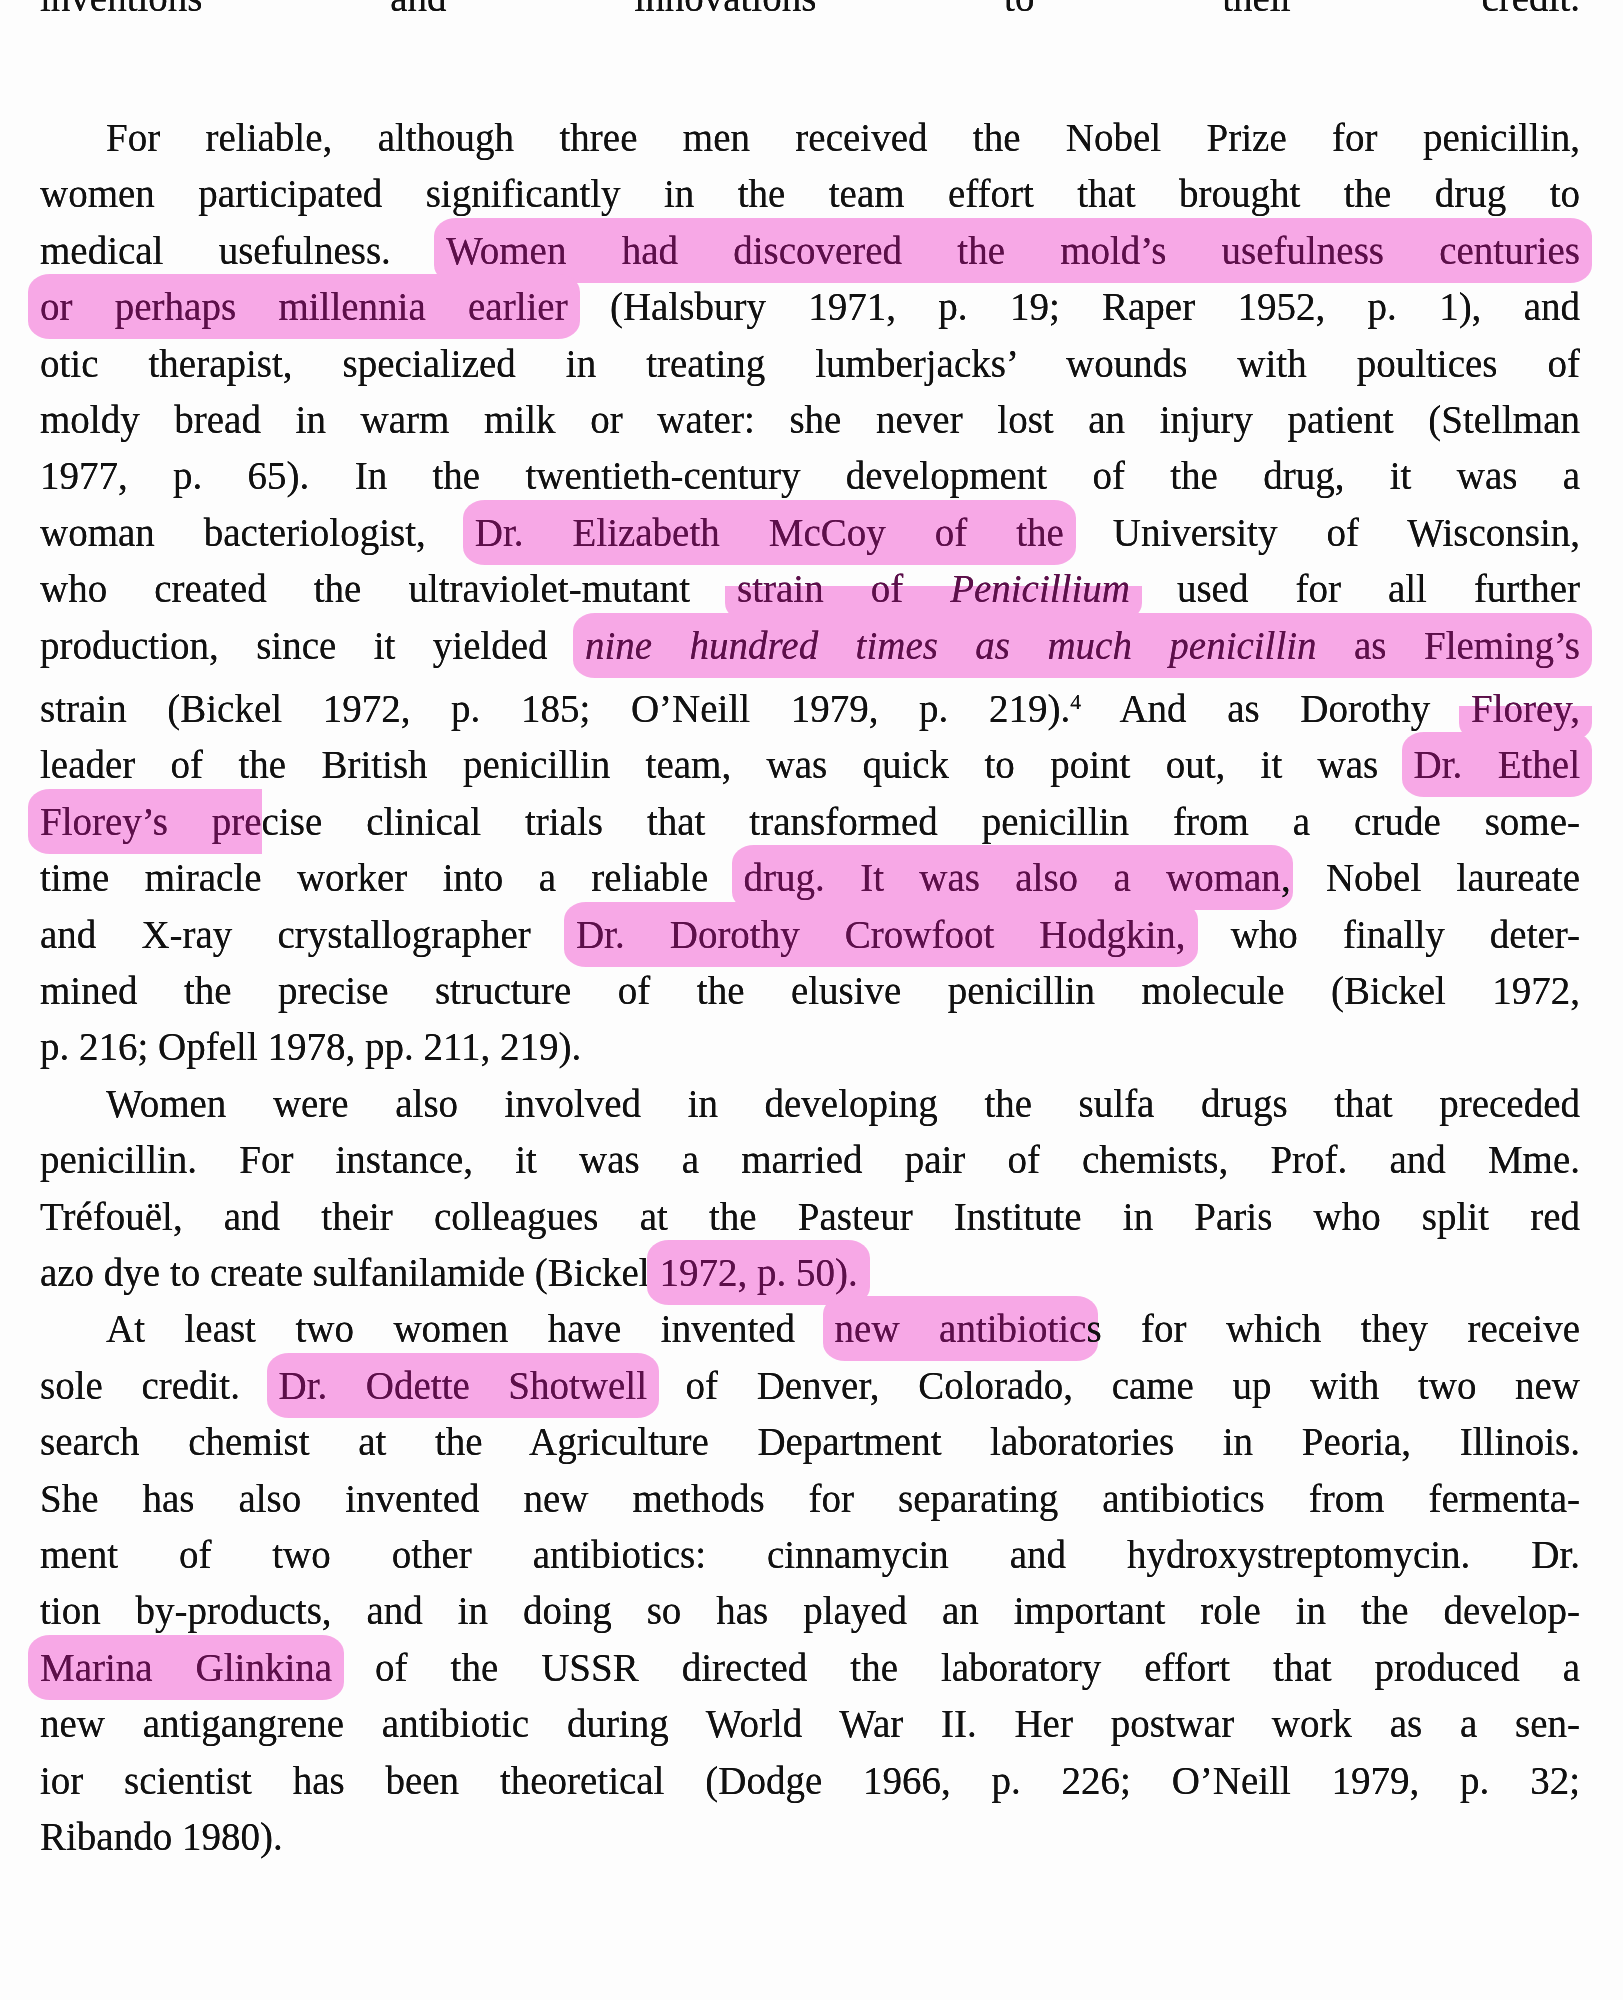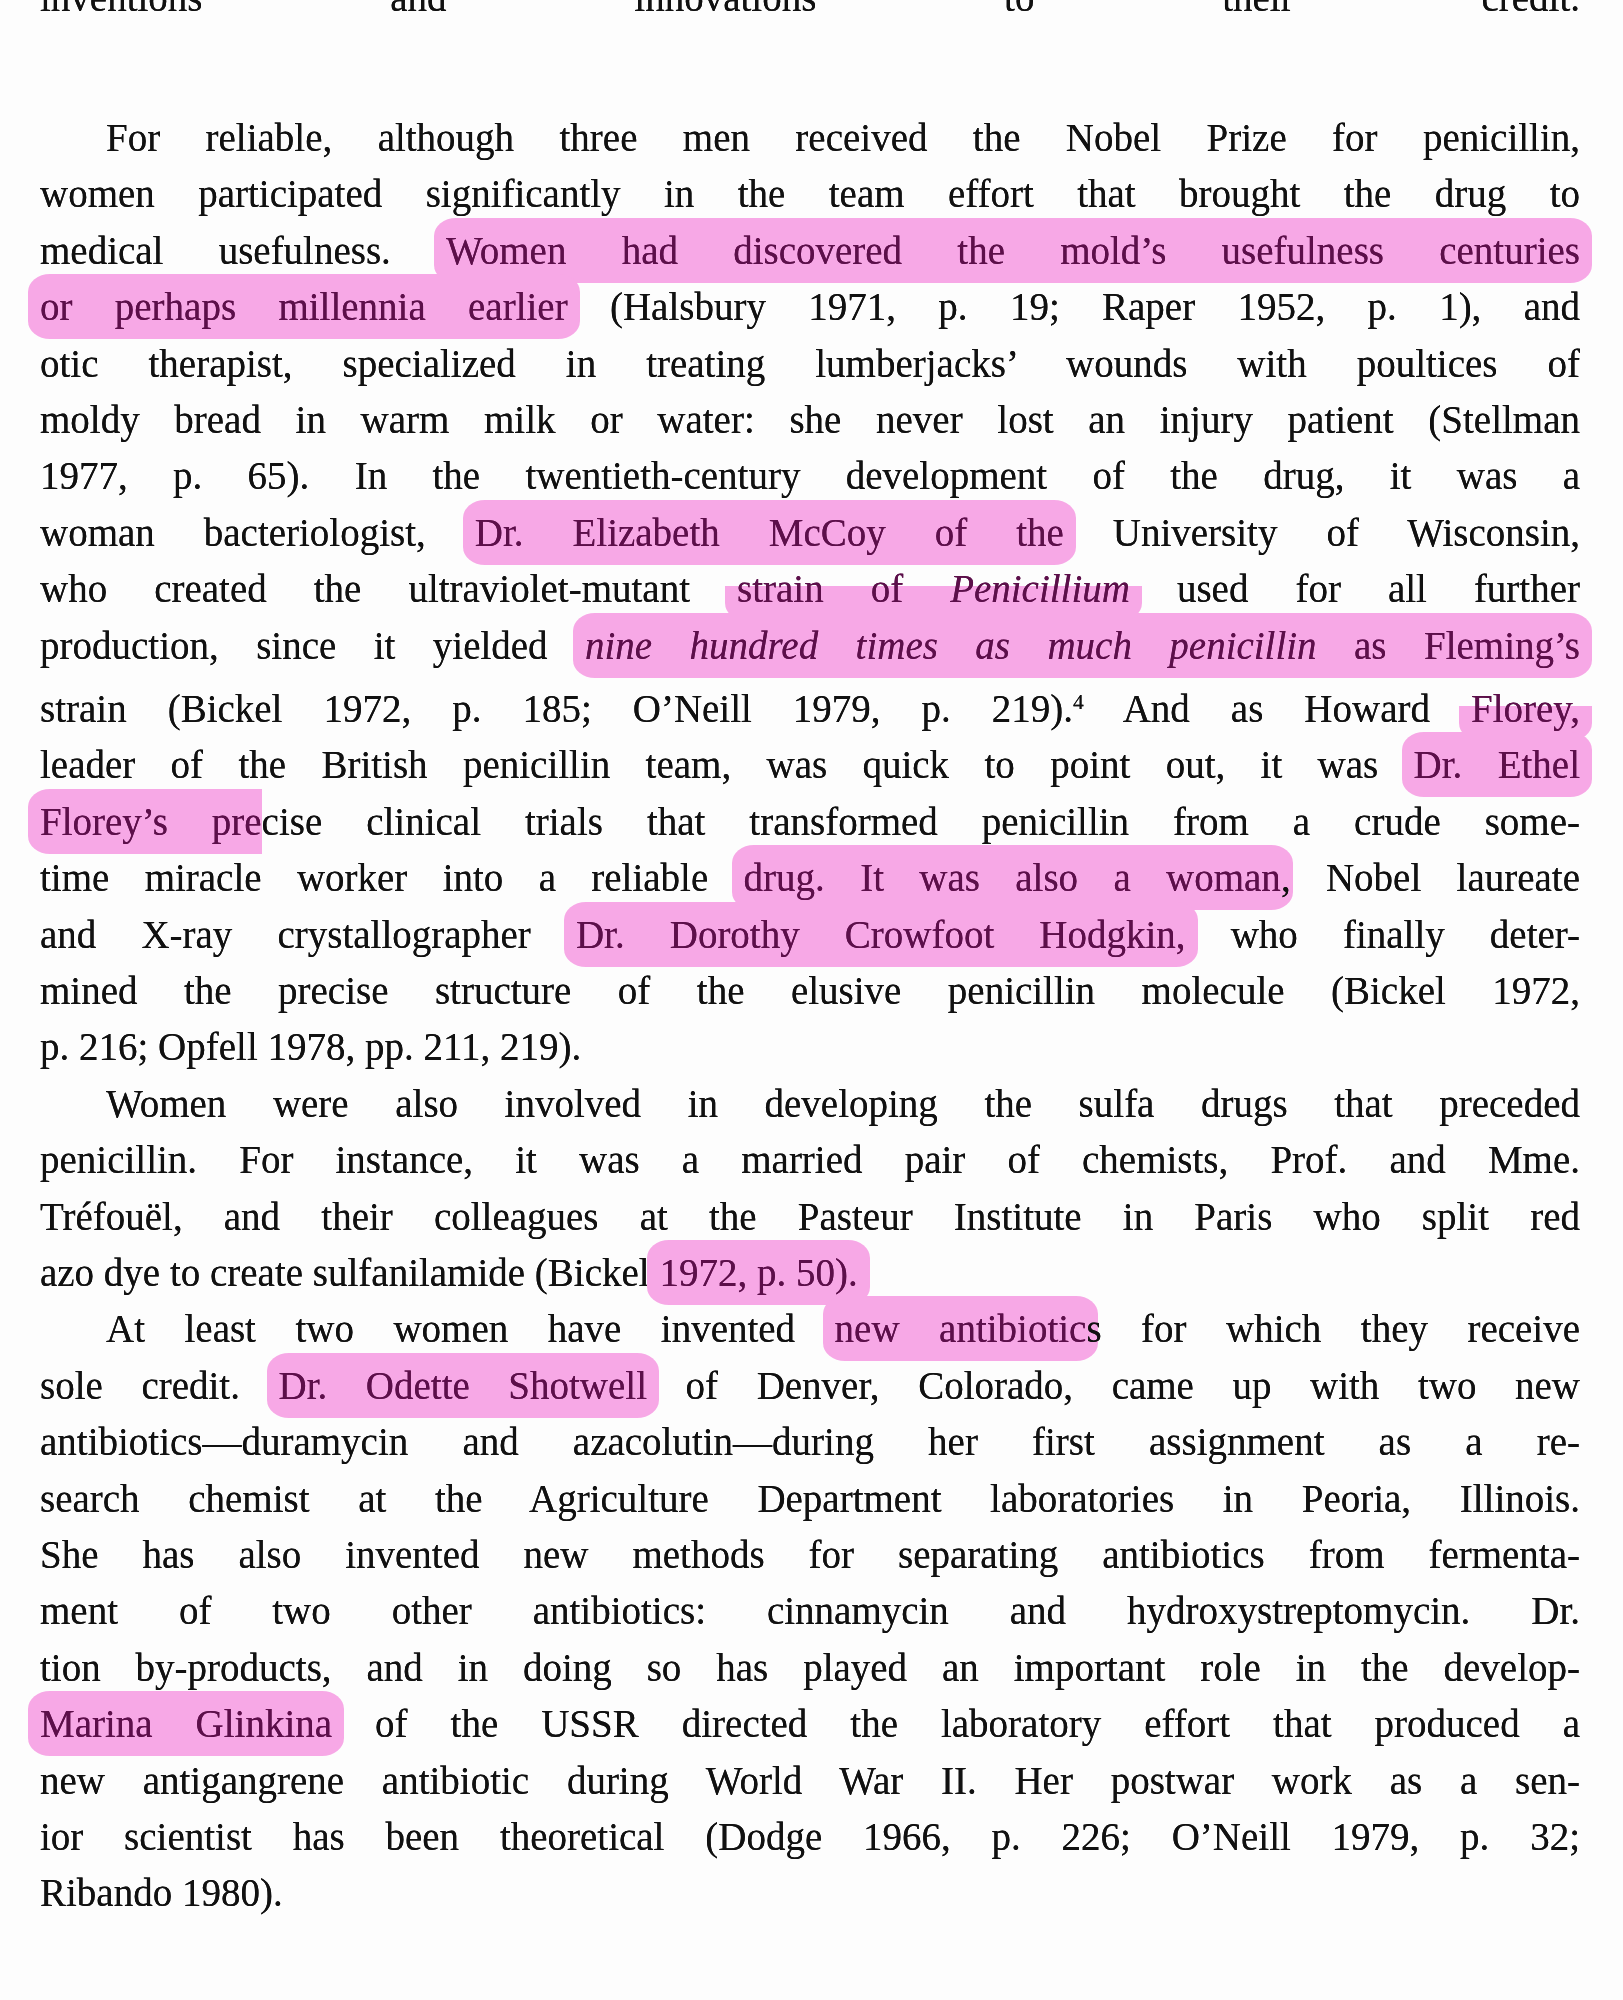--- a/index.html
+++ b/index.html
@@ -71,38 +71,37 @@
         <div class="line indent"><span>For reliable, although three men received the Nobel Prize for penicillin,</span></div>
         <div class="line"><span>women participated significantly in the team effort that brought the drug to</span></div>
         <div class="line"><span>medical usefulness. </span><span class="hl">Women had discovered the mold’s usefulness centuries</span></div>
         <div class="line"><span class="hl">or perhaps millennia earlier</span><span> (Halsbury 1971, p. 19; Raper 1952, p. 1), and</span></div>
         <div class="line"><span>otic therapist, specialized in treating lumberjacks’ wounds with poultices of</span></div>
         <div class="line"><span>moldy bread in warm milk or water: she never lost an injury patient (Stellman</span></div>
         <div class="line"><span>1977, p. 65). In the twentieth-century development of the drug, it was a</span></div>
         <div class="line"><span>woman bacteriologist, </span><span class="hl">Dr. Elizabeth McCoy of the</span><span> University of Wisconsin,</span></div>
         <div class="line"><span>who created the ultraviolet-mutant </span><span class="hl-under rl">strain of </span><span class="it hl-under rr">Penicillium</span><span> used for all further</span></div>
         <div class="line"><span>production, since it yielded </span><span class="it hl rl">nine hundred times as much penicillin</span><span class="hl rr"> as Fleming’s</span></div>
-        <div class="line"><span>strain (Bickel 1972, p. 185; O’Neill 1979, p. 219).</span><span class="sup">4</span><span> And as Howard </span><span class="hl-under">Florey,</span></div>
+        <div class="line"><span>strain (Bickel 1972, p. 185; O’Neill 1979, p. 219).</span><span class="sup">4</span><span> And as Dorothy </span><span class="hl-under">Florey,</span></div>
         <div class="line"><span>leader of the British penicillin team, was quick to point out, it was </span><span class="hl">Dr. Ethel</span></div>
         <div class="line"><span class="hl rl">Florey’s pre</span><span>cise clinical trials that transformed penicillin from a crude some-</span></div>
         <div class="line"><span>time miracle worker into a reliable </span><span class="hl">drug. It was also a woman</span><span>, Nobel laureate</span></div>
         <div class="line"><span>and X-ray crystallographer </span><span class="hl">Dr. Dorothy Crowfoot Hodgkin,</span><span> who finally deter-</span></div>
         <div class="line"><span>mined the precise structure of the elusive penicillin molecule (Bickel 1972,</span></div>
         <div class="line last"><span>p. 216; Opfell 1978, pp. 211, 219).</span></div>
       </div>
       <div class="para">
         <div class="line indent"><span>Women were also involved in developing the sulfa drugs that preceded</span></div>
         <div class="line"><span>penicillin. For instance, it was a married pair of chemists, Prof. and Mme.</span></div>
         <div class="line"><span>Tréfouël, and their colleagues at the Pasteur Institute in Paris who split red</span></div>
         <div class="line last"><span>azo dye to create sulfanilamide (Bickel </span><span class="hl">1972, p. 50).</span></div>
       </div>
       <div class="para">
         <div class="line indent"><span>At least two women have invented </span><span class="hl">new antibiotic</span><span>s for which they receive</span></div>
         <div class="line"><span>sole credit. </span><span class="hl">Dr. Odette Shotwell</span><span> of Denver, Colorado, came up with two new</span></div>
-        <div class="line"><span>antibiotics—duramycin and azacolutin—during her first assignment as a re-</span></div>
         <div class="line"><span>search chemist at the Agriculture Department laboratories in Peoria, Illinois.</span></div>
         <div class="line"><span>She has also invented new methods for separating antibiotics from fermenta-</span></div>
         <div class="line"><span>ment of two other antibiotics: cinnamycin and hydroxystreptomycin. Dr.</span></div>
         <div class="line"><span>tion by-products, and in doing so has played an important role in the develop-</span></div>
         <div class="line"><span class="hl">Marina Glinkina</span><span> of the USSR directed the laboratory effort that produced a</span></div>
         <div class="line"><span>new antigangrene antibiotic during World War II. Her postwar work as a sen-</span></div>
         <div class="line"><span>ior scientist has been theoretical (Dodge 1966, p. 226; O’Neill 1979, p. 32;</span></div>
         <div class="line last"><span>Ribando 1980).</span></div>
       </div>
     </div>

